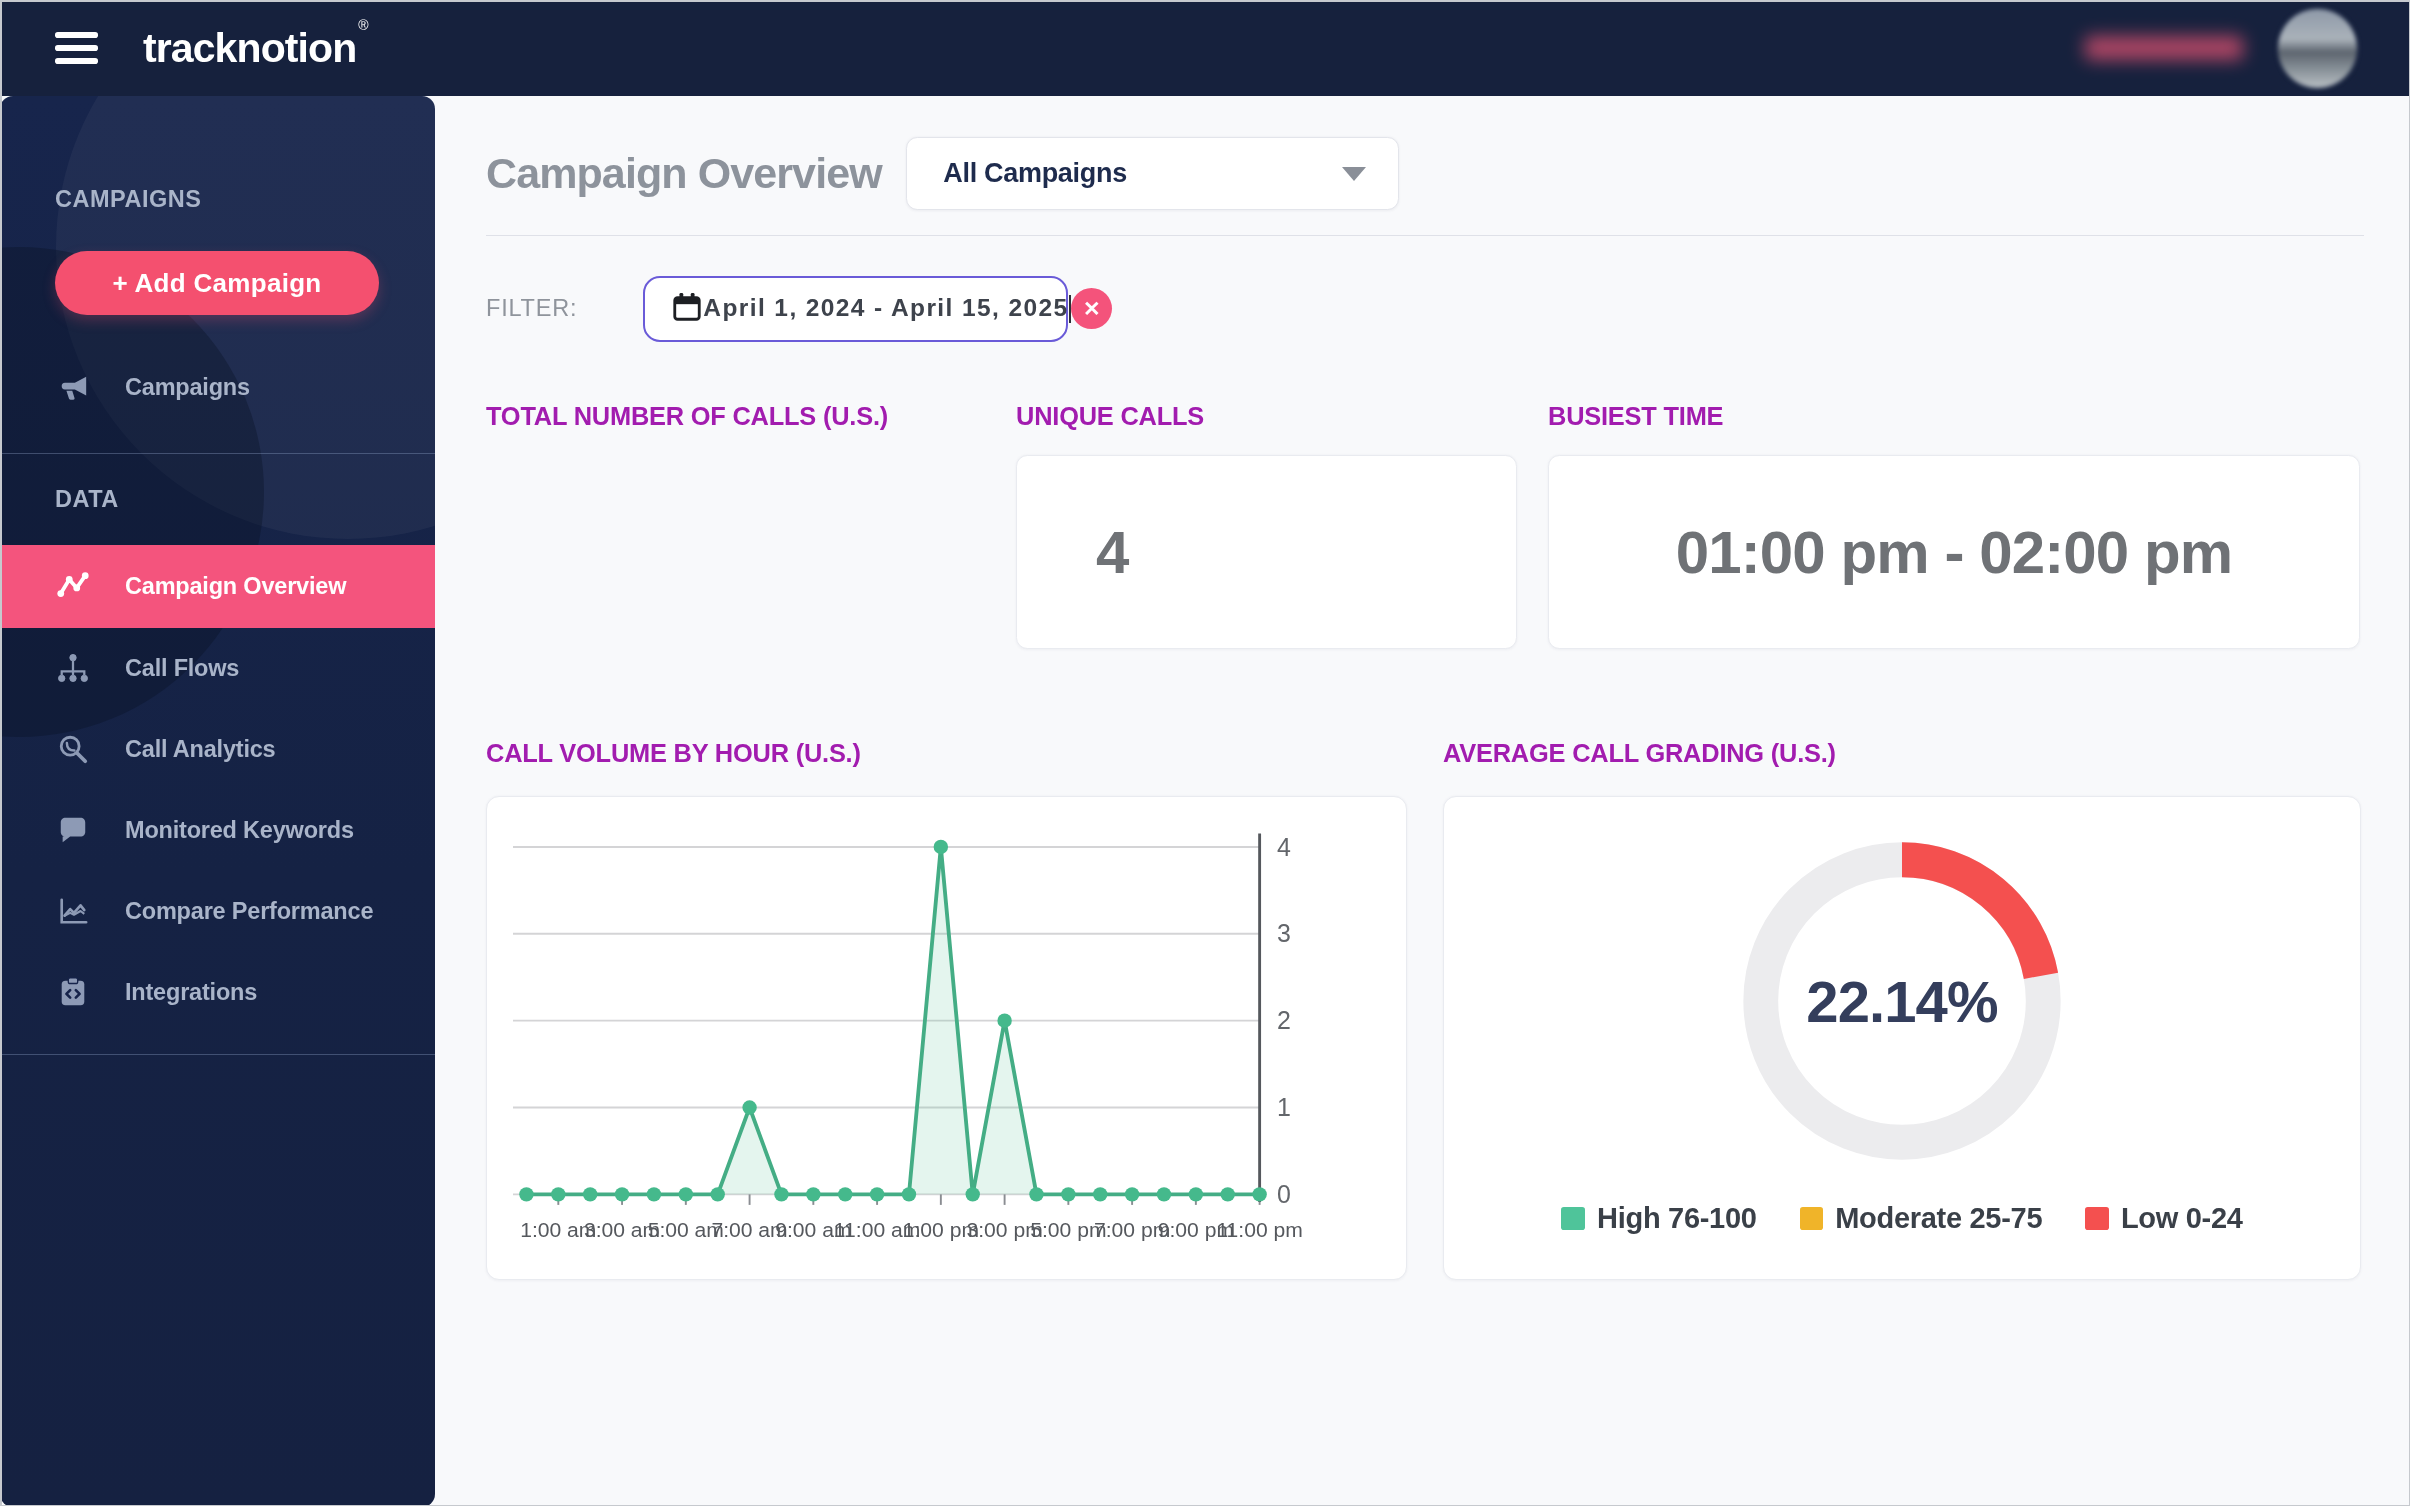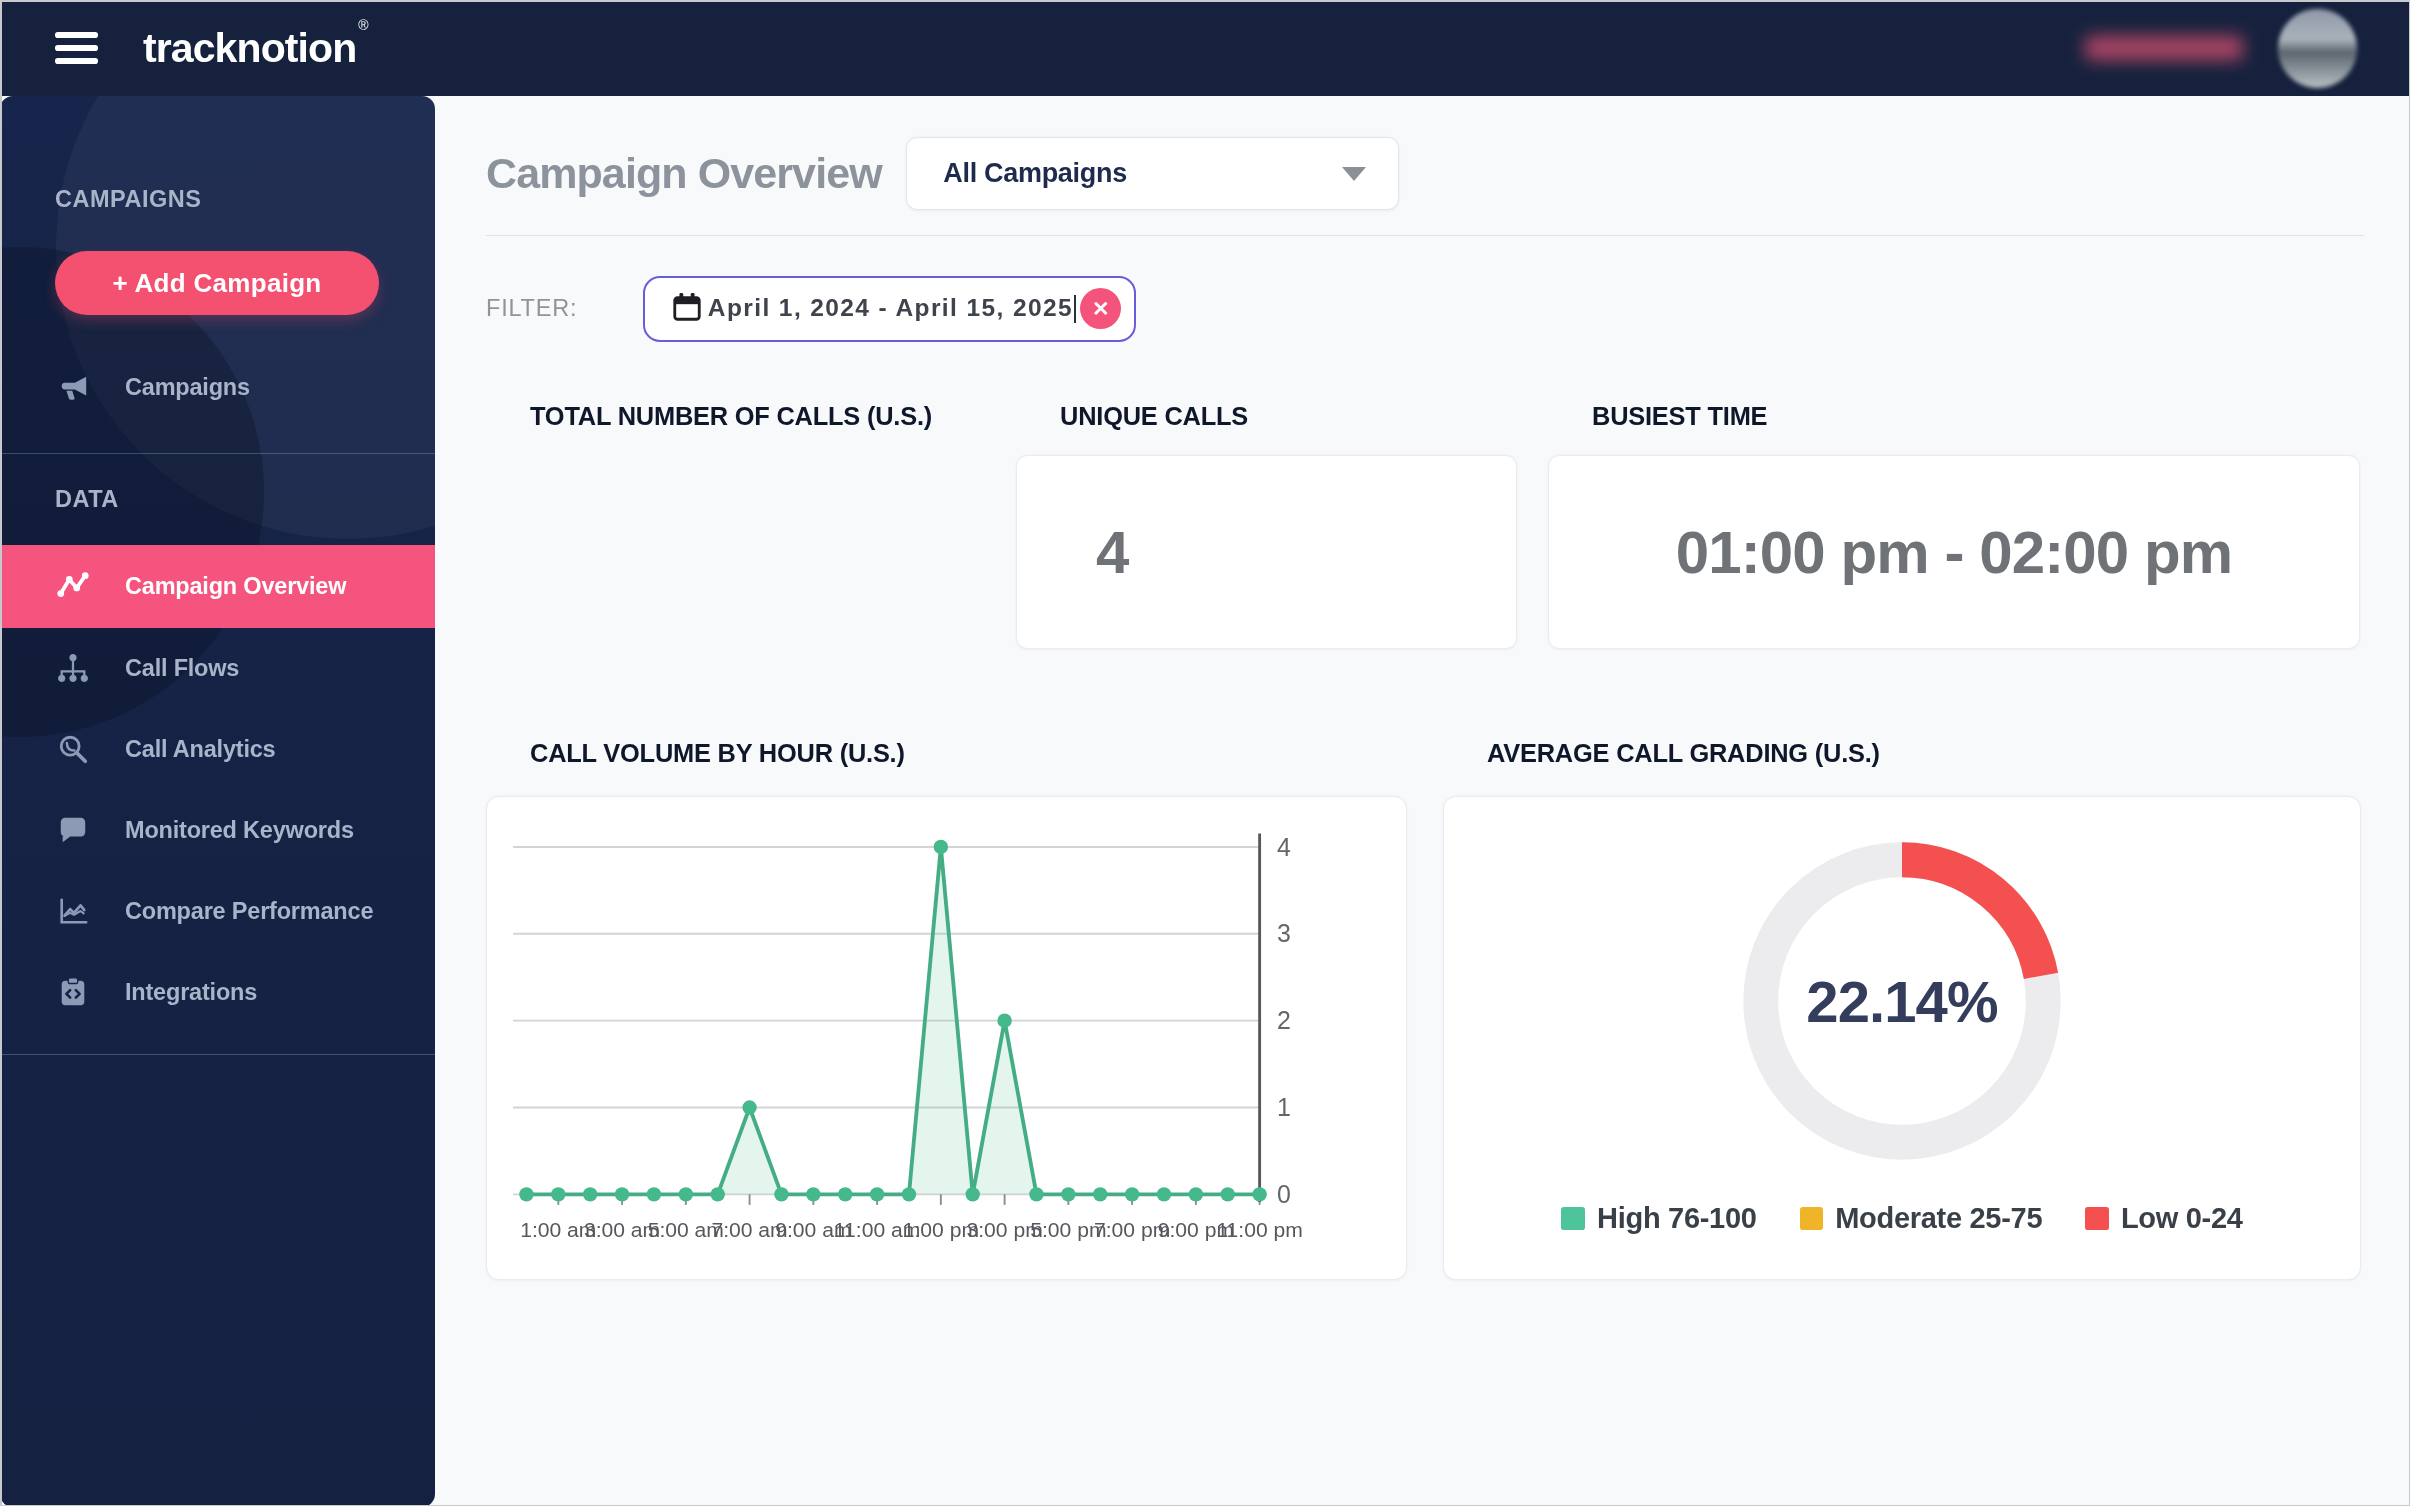--- a/index.html
+++ b/index.html
@@ -41,28 +41,28 @@
   .main { flex:1; background:#F8F9FB; padding:0 47px 0 51px; overflow:hidden; }
   .header-row { display:flex; align-items:center; margin-top:41px; }
   .page-title { color:#8D939C; font-size:43px; font-weight:700; letter-spacing:-0.9px; }
   .campaign-select { display:flex; align-items:center; justify-content:space-between; width:493px; height:73px; margin-left:24.5px; background:#fff; border:1.9px solid #E3E5EB; border-radius:11.3px; padding:0 32px 0 36px; cursor:pointer; box-shadow:0 0.9px 2.8px rgba(30,40,70,.06); }
   .campaign-select .val { color:#1E2B4D; font-size:27px; font-weight:700; letter-spacing:-0.3px; }
   .caret-down { width:0; height:0; border-left:12.2px solid transparent; border-right:12.2px solid transparent; border-top:14px solid #8a8f98; }
   .title-divider { border:none; border-top:1.9px solid #DFE1E8; margin-top:24.5px; }
 
   .filter-row { display:flex; align-items:center; margin-top:40px; }
   .filter-label { color:#8F949C; font-size:23.5px; font-weight:400; letter-spacing:0.8px; }
-  .date-input { display:flex; align-items:center; width:493px; height:66px; margin-left:66px; background:#fff; border:2.8px solid #6A5BD8; border-radius:17px; padding:0 13px 0 26px; cursor:text; }
+  .date-input { display:flex; align-items:center; width:425px; height:66px; margin-left:66px; background:#fff; border:2.8px solid #6A5BD8; border-radius:17px; padding:0 13px 0 26px; cursor:text; }
   .cal-ic { flex-shrink:0; }
   .date-text { flex:1; text-align:center; color:#3E434C; font-size:24.5px; font-weight:600; letter-spacing:1.4px; white-space:nowrap; }
   .text-caret { display:inline-block; width:1.9px; height:28px; background:#2b2f36; vertical-align:middle; margin-left:0.9px; }
   .clear-btn { flex-shrink:0; width:41px; height:41px; border:none; border-radius:50%; background:#F4537B; color:#fff; font-size:21px; font-weight:700; cursor:pointer; display:flex; align-items:center; justify-content:center; line-height:1; }
 
   .stats-grid { display:grid; grid-template-columns:499px 501px 812px; column-gap:31px; margin-top:60px; }
-  .stat-label, .chart-label { color:#0f172a; font-size:25.4px; font-weight:700; letter-spacing:-0.2px;margin-left:44px; }
+  .stat-label, .chart-label { color:#a21caf; font-size:25.4px; font-weight:700; letter-spacing:-0.2px; }
   .stat-card { margin-top:24.5px; height:194px; background:#fff; border:1.9px solid #E9EBF0; border-radius:11.3px; box-shadow:0 0.9px 2.8px rgba(30,40,70,.05); display:flex; align-items:center; }
   .stat-value { color:#6F7276; font-size:60px; font-weight:700; letter-spacing:-0.9px; }
   .stat-card.center { justify-content:center; }
   .stat-card.left { padding-left:79px; }
 
   .charts-grid { display:grid; grid-template-columns:921px 918px; column-gap:36px; margin-top:90px; }
   .chart-card { margin-top:28px; height:484px; background:#fff; border:1.9px solid #E9EBF0; border-radius:13px; box-shadow:0 0.9px 2.8px rgba(30,40,70,.05); }
   .volume-card { padding:24.5px 24.5px 5.6px 26px; }
   .volume-card svg { width:100%; height:auto; display:block; }
   .grading-card { display:flex; flex-direction:column; align-items:center;text-align:center; }

